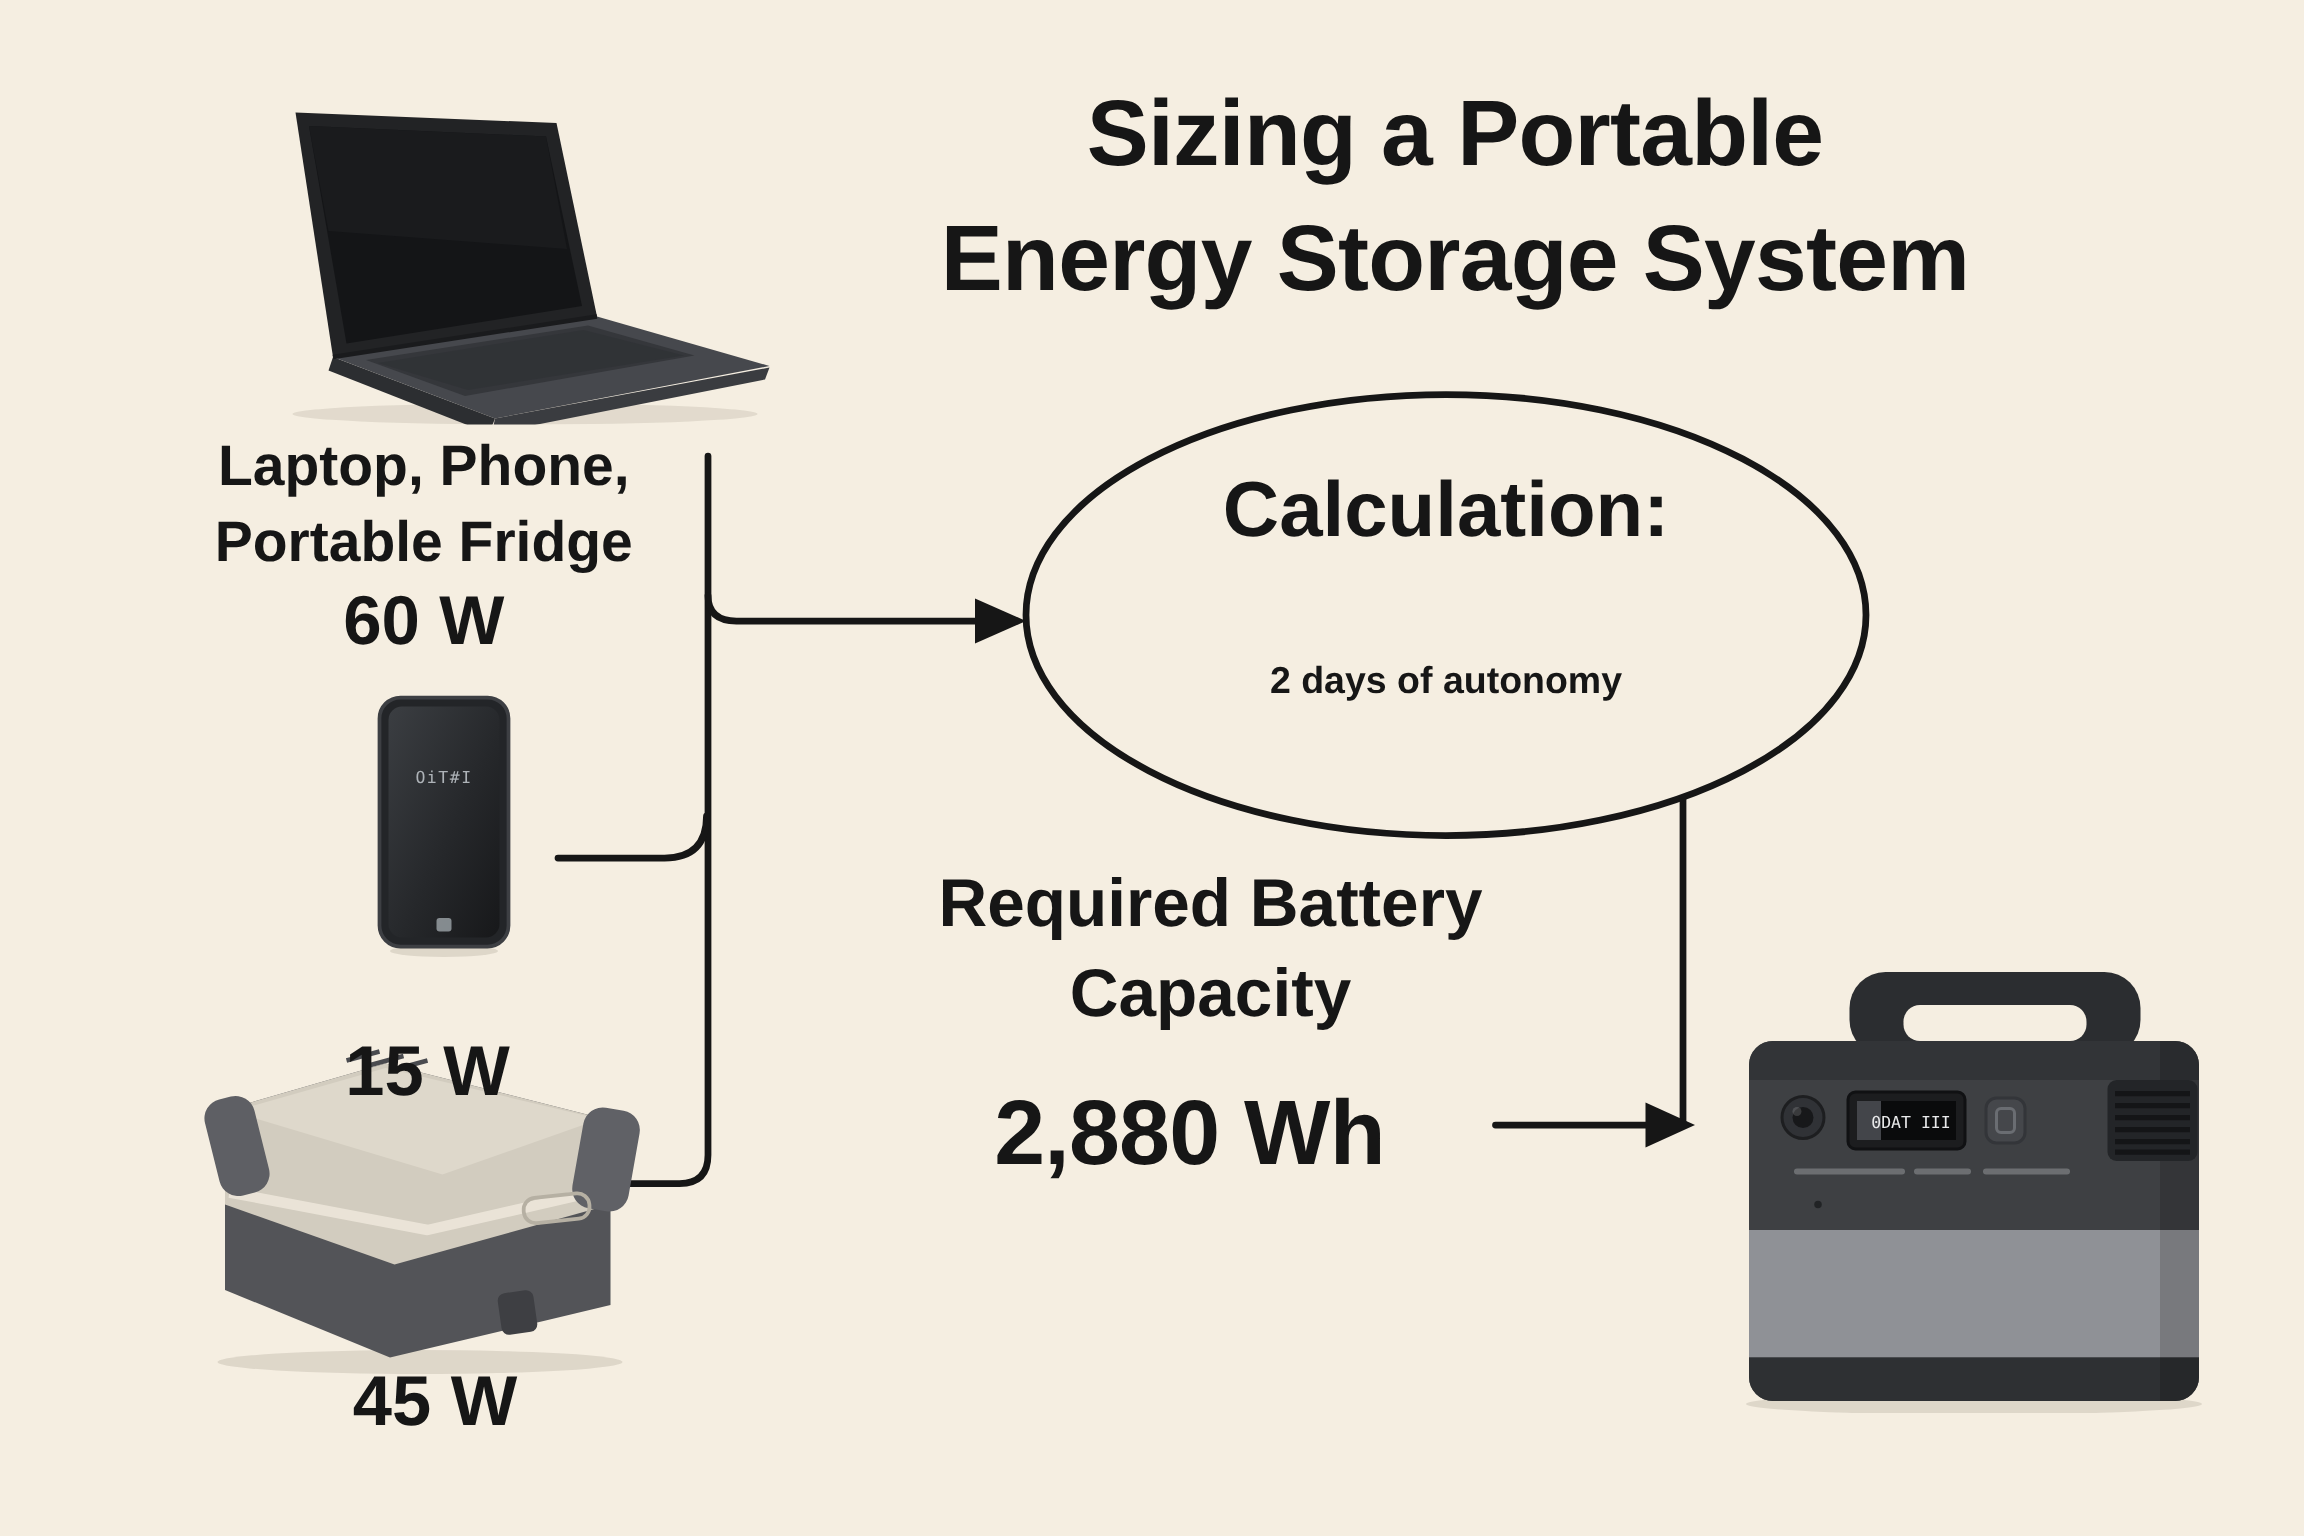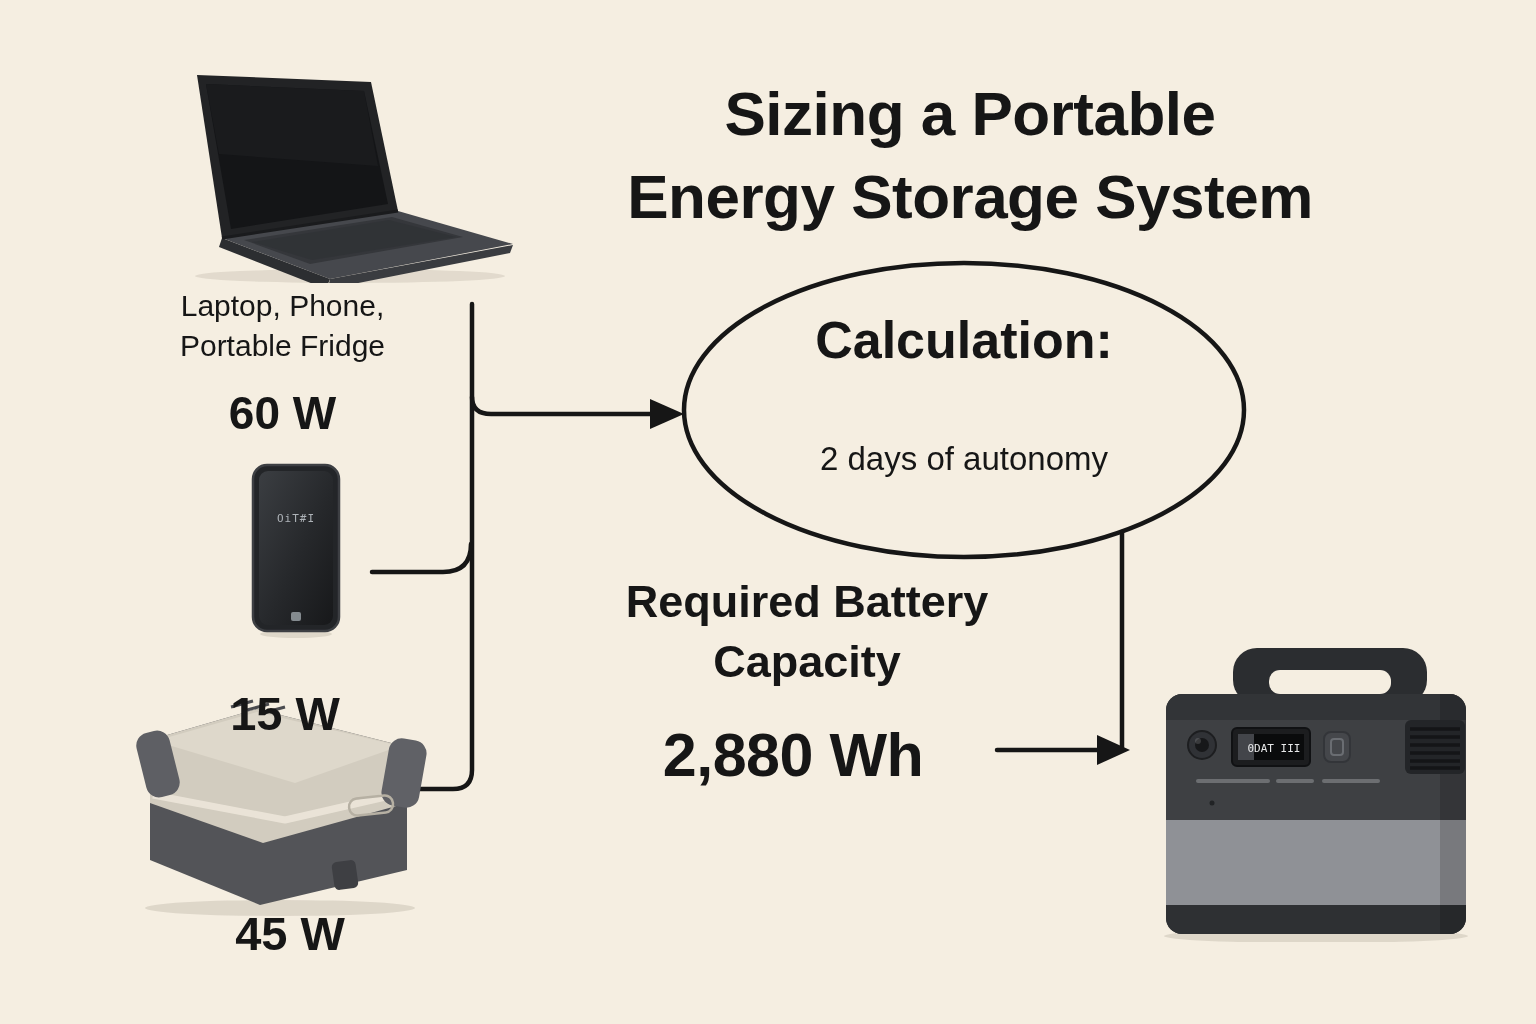--- a/index.html
+++ b/index.html
@@ -8,31 +8,31 @@
   .scene {
     position:relative; width:1536px; height:1024px;
     background:var(--bg); overflow:hidden;
     font-family:"Liberation Sans", sans-serif; color:var(--ink);
   }
   .overlay { position:absolute; left:0; top:0; width:1536px; height:1024px; color:var(--ink); }
   .abs { position:absolute; }
   .label { position:absolute; text-align:center; color:var(--ink); }
   .title {
     left:520px; top:48px; width:900px; font-size:62px; font-weight:700;
-    line-height:1.34; letter-spacing:-0.5px;margin-top:24px;
+    line-height:1.34; letter-spacing:-0.5px;
   }
   .title span { display:block; }
-  .group-label { left:85px; top:286px; width:395px; font-size:30px; font-weight:400; line-height:1.33; }
+  .group-label { left:85px; top:286px; width:395px; font-size:38px; font-weight:700; line-height:1.33; }
   .group-label span { display:block; }
   .power-60 { left:85px;  top:386px; width:395px; font-size:46px; font-weight:700; }
   .power-15 { left:120px; top:638px; width:330px; font-size:47px; font-weight:700;margin-top:48px; }
   .power-45 { left:100px; top:906px; width:380px; font-size:47px; font-weight:700; }
   .calc-heading  { left:714px; top:310px; width:500px; font-size:52px; font-weight:600; }
   .calc-formula  { left:664px; top:366px; width:600px; font-size:39px; font-weight:600; }
-  .calc-autonomy { left:664px; top:440px; width:600px; font-size:33px; font-weight:400;text-align:center; }
+  .calc-autonomy { left:664px; top:440px; width:600px; font-size:25px; font-weight:700;text-align:center; }
   .req-label { left:608px; top:572px; width:398px; font-size:45px; font-weight:700; line-height:1.33; }
   .req-label span { display:block; }
   .req-value { left:588px; top:720px; width:410px; font-size:61px; font-weight:700; letter-spacing:-0.5px; }
   svg text { font-family:"DejaVu Sans Mono", monospace; }
 </style>
 </head>
 <body>
 
 <div class="scene">
 

